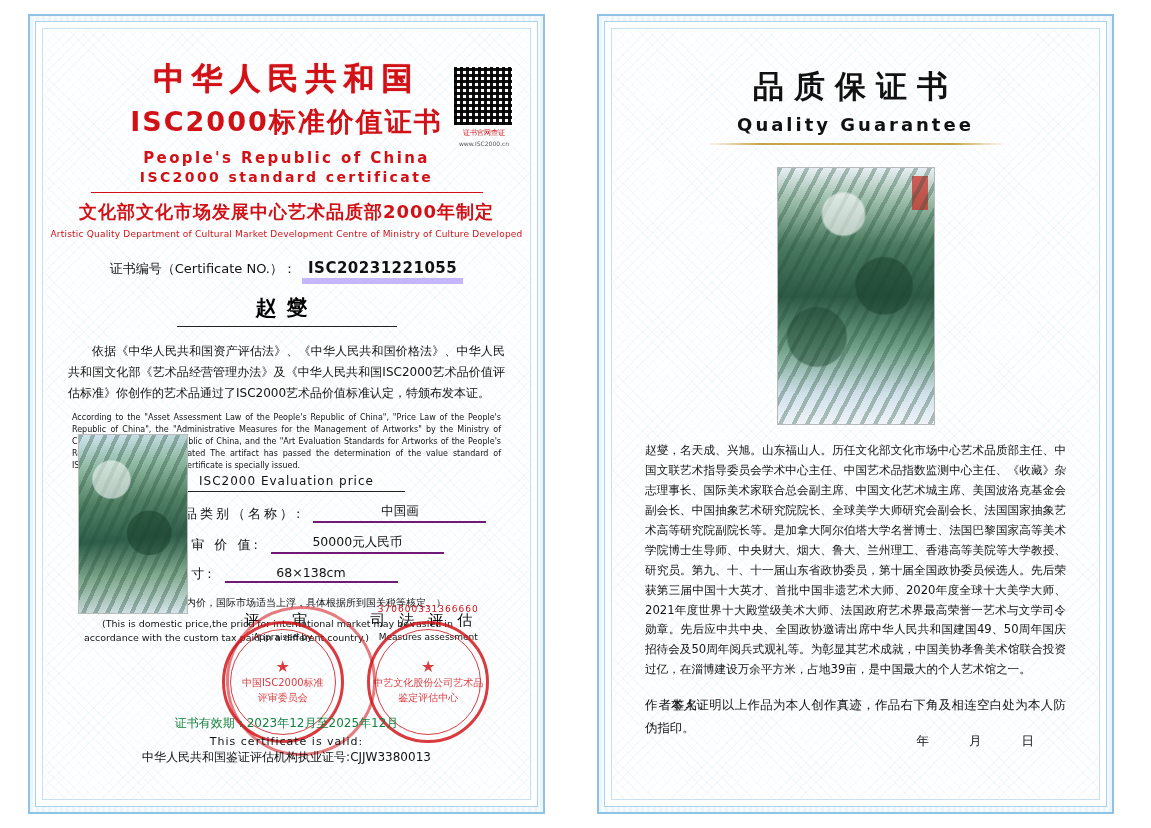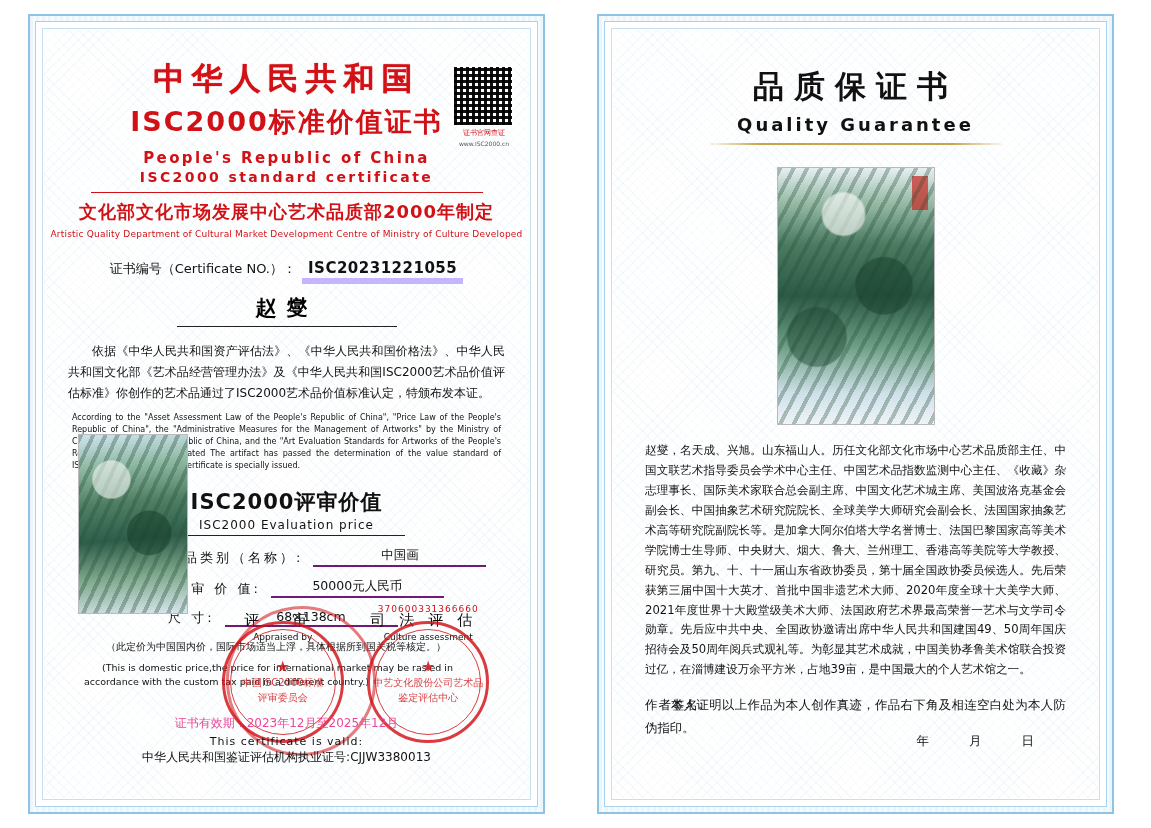--- a/index.html
+++ b/index.html
@@ -180,21 +180,21 @@
   .stamp .star{font-size:16px;line-height:1;}
   .stamp-ring{
     position:absolute;inset:5px;border:1px solid #d21116;border-radius:50%;
   }
   .stamp-num{
     position:absolute;left:50%;bottom:28px;transform:translateX(-50%) ;
     font-size:9px;color:#d21116;letter-spacing:1px;
   }
   .valid-line{
     position:absolute;left:0;right:0;bottom:60px;text-align:center;
-    font-size:12px;color:#ec4899;
+    font-size:12px;color:#15803d;
   }
   .valid-en{
     position:absolute;left:0;right:0;bottom:44px;text-align:center;
     font-size:11px;color:#111;letter-spacing:1px;
   }
   .license{
     position:absolute;left:0;right:0;bottom:26px;text-align:center;
     font-size:12px;color:#111;
   }
   .big-red-stamp{
@@ -281,21 +281,20 @@
 
       <div class="certno">
         <span>证书编号（Certificate NO.）：</span><span class="val">ISC20231221055</span>
       </div>
 
       <div class="name-line">赵燮</div>
 
       <div class="para-cn">依据《中华人民共和国资产评估法》、《中华人民共和国价格法》、中华人民共和国文化部《艺术品经营管理办法》及《中华人民共和国ISC2000艺术品价值评估标准》你创作的艺术品通过了ISC2000艺术品价值标准认定，特颁布发本证。</div>
       <div class="para-en">According to the "Asset Assessment Law of the People's Republic of China", "Price Law of the People's Republic of China", the "Administrative Measures for the Management of Artworks" by the Ministry of Culture of the People's Republic of China, and the "Art Evaluation Standards for Artworks of the People's Republic of China" you created The artifact has passed the determination of the value standard of ISC2000 artworks, and this certificate is specially issued.</div>
 
-      <div class="eval-head">ISC2000评审价值</div>
       <div class="eval-head-en">ISC2000 Evaluation price</div>
       <div class="eval-underline"></div>
 
       <div class="field">
         <span class="lab">作品类别（名称）:</span>
         <span class="val">中国画</span>
       </div>
       <div class="field">
         <span class="lab">评 审 价 值:</span>
         <span class="val">50000元人民币</span>
@@ -316,21 +315,21 @@
           <div class="sign-en">Appraised by</div>
           <div class="stamp">
             <div class="stamp-ring"></div>
             <div class="star">★</div>
             <div>中国ISC2000标准</div>
             <div>评审委员会</div>
           </div>
         </div>
         <div class="sign-col">
           <div class="sign-cn">司法评估</div>
-          <div class="sign-en">Culture assessment</div>
+          <div class="sign-en">Measures assessment</div>
           <div class="stamp">
             <div class="stamp-ring"></div>
             <div class="star">★</div>
             <div>中艺文化股份公司艺术品</div>
             <div>鉴定评估中心</div>
           </div>
           <div class="stamp-num">370600331366660</div>
         </div>
       </div>
 

